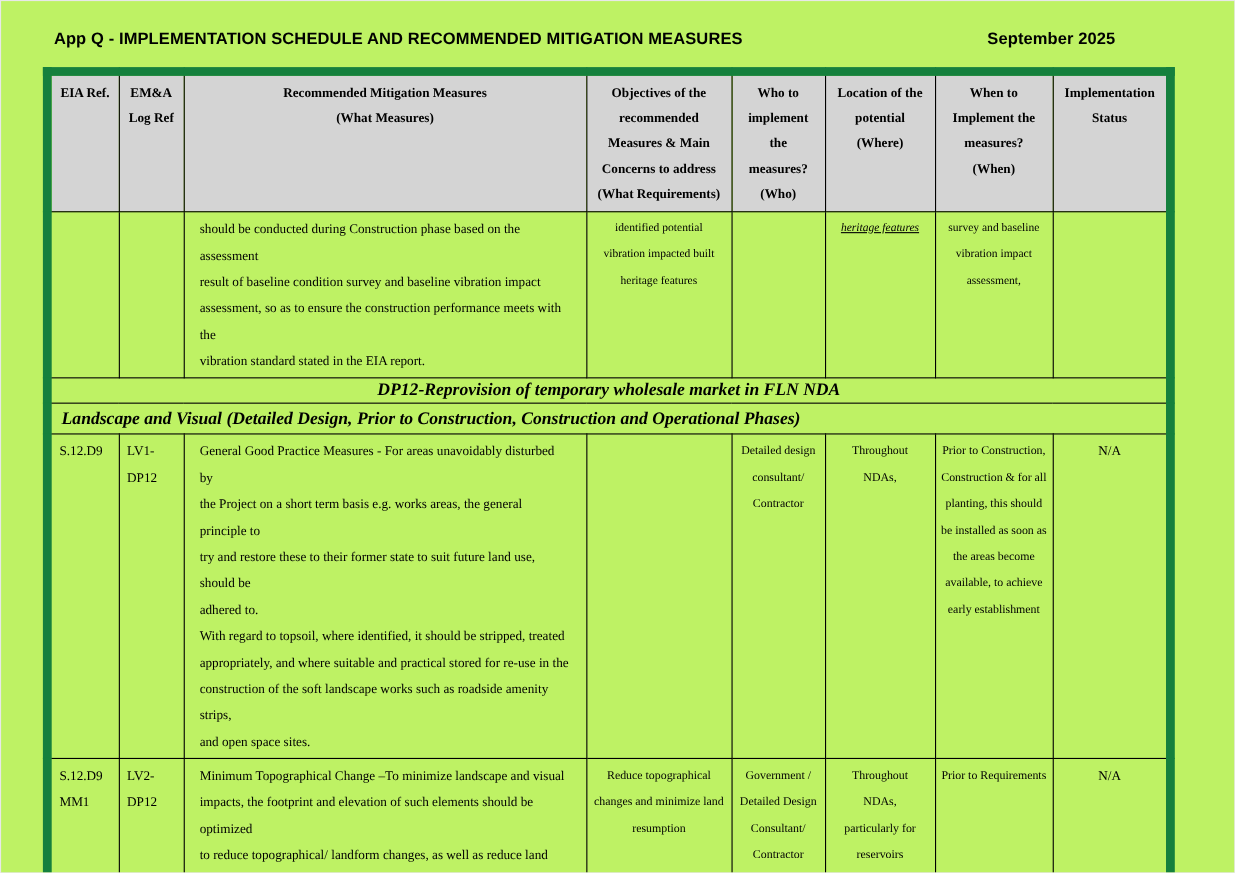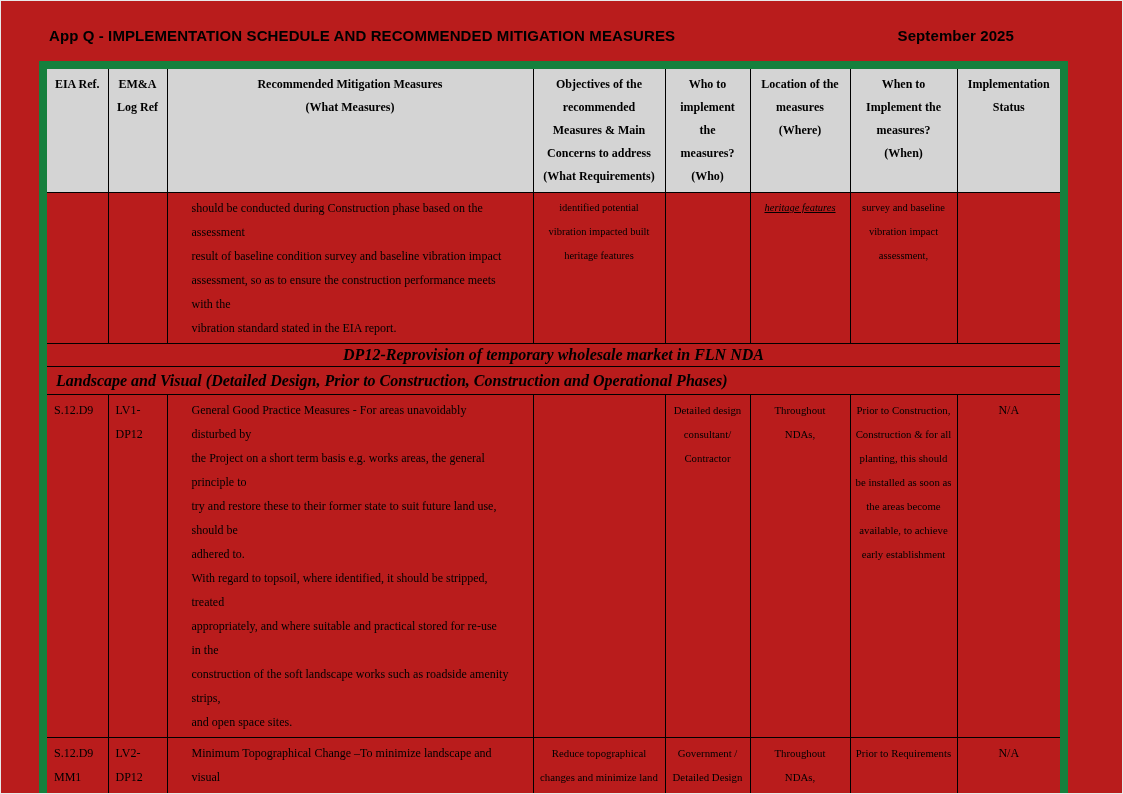--- a/index.html
+++ b/index.html
@@ -1,20 +1,20 @@
 <!DOCTYPE html>
 <html><head>
 <meta charset="utf-8">
 <style>
   html, body { margin: 0; padding: 0; background: #ffffff; }
   .page {
     position: relative;
     width: 1123px;
     height: 794px;
-    background: #b91c1c;
+    background: #bef264;
     font-family: "Liberation Serif", serif;
     color: #000000;
     overflow: hidden;
     box-sizing: border-box;
     border: 1px solid #e8e8e8;
   }
   .doc-header {
     position: absolute;
     left: 48px;
     top: 26px;
@@ -47,21 +47,21 @@
     background: #d4d4d4;
     font-weight: bold;
     font-size: 12px;
     text-align: center;
     line-height: 23px;
     padding: 4px 2px;
   }
   .sched td {
     font-size: 12px;
     line-height: 24px;
-    padding: 3px 24px;
+    padding: 3px 14px;
     text-align: left;
   }
   td.ref  { font-size: 12px; padding-left: 7px; }
   td.side { text-align: center; font-size: 10.8px; padding: 3px 2px; }
   td.xs   { font-size: 10.5px; margin-top: 48px; }
   td.status { text-align: center; font-size: 12px; font-family: Liberation Serif, serif; }
   td.heritage { font-style: italic; text-decoration: underline; }
   tr.section td {
     font-style: italic;
     font-weight: bold;
@@ -115,21 +115,21 @@
 recommended
 Measures &amp; Main
 Concerns to address
 (What Requirements)</th>
       <th>Who to
 implement
 the
 measures?
 (Who)</th>
       <th>Location of the
-measures
+potential
 (Where)</th>
       <th>When to
 Implement the
 measures?
 (When)</th>
       <th>Implementation
 Status</th>
     </tr>
 
     <tr style="height:102px">

